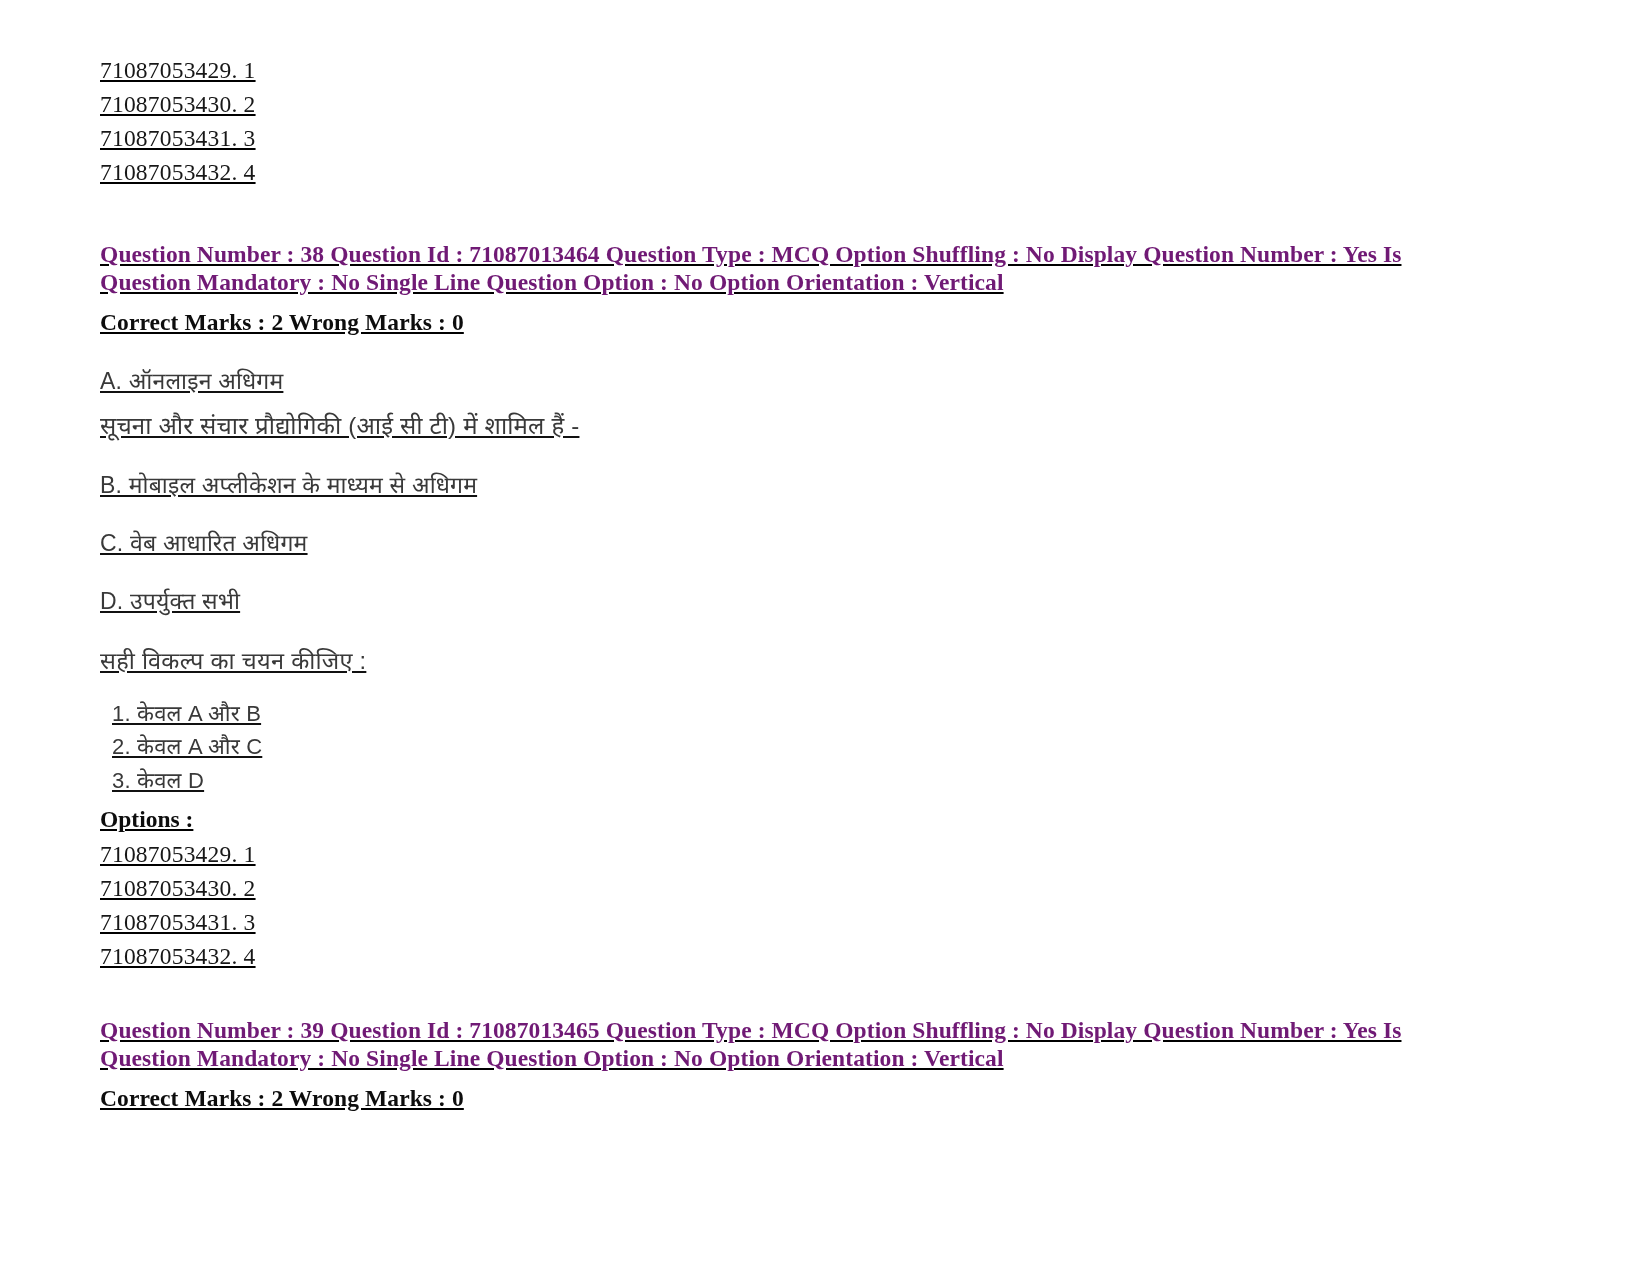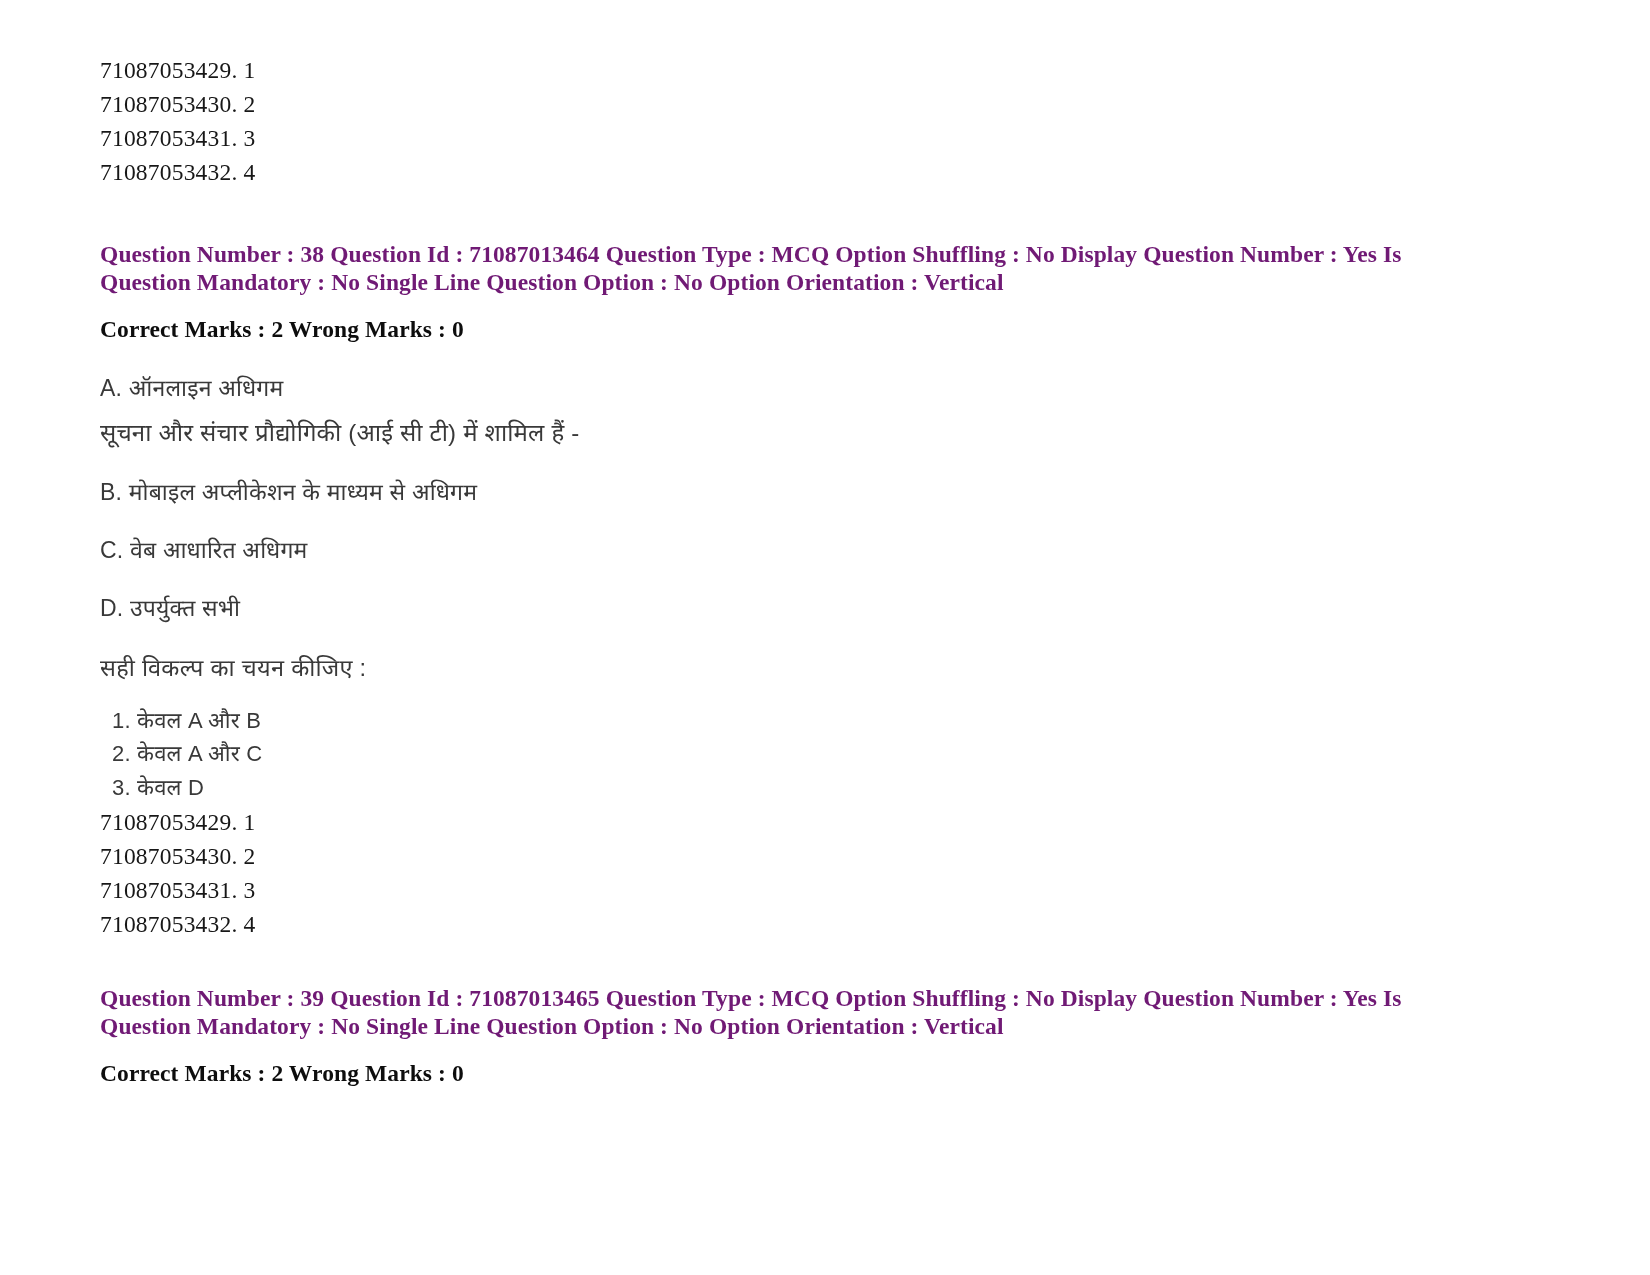--- a/index.html
+++ b/index.html
@@ -15,20 +15,21 @@
     color: #000000;
     overflow: hidden;
     position: relative;
   }
   .page {
     position: relative;
     width: 1650px;
     height: 962px;
     box-sizing: border-box;
     padding: 52px 100px 4px 100px;
+    text-decoration: underline;
   }
 
   
   .opt-line {
     font-family: "Liberation Serif", "DejaVu Serif", serif;
     font-size: 23.5px;
     line-height: 34px;
     letter-spacing: 0.2px;
     color: #171717;
     white-space: pre;
@@ -44,21 +45,21 @@
     max-width: 1325px;
     letter-spacing: 0.1px;
   }
   .qmeta .line2 { display: block; }
   .qmarks {
     font-family: "Liberation Serif", "DejaVu Serif", serif;
     font-weight: bold;
     font-size: 23.5px;
     line-height: 27.5px;
     color: #0d0d0d;
-    margin-top: 20px;
+    margin-top: 13px;
     letter-spacing: 0.1px;
   }
 
   
   .scan {
     font-family: "Liberation Sans", "DejaVu Sans", sans-serif;
     color: #2b2b2b;
     opacity: 0.93;
   }
   .stem {
@@ -136,20 +137,21 @@
     <div class="scan alt">D. उपर्युक्त सभी</div>
 
     <div class="scan selectline">सही विकल्प का चयन कीजिए :</div>
 
     <div class="choices scan">
       <div class="choice">1. केवल A और B</div>
       <div class="choice">2. केवल A और C</div>
       <div class="choice">3. केवल D</div>
     </div>
 
+    <div class="options-label">Options :</div>
 
     <div class="ids-block">
       <div class="opt-line">71087053429. 1</div>
       <div class="opt-line">71087053430. 2</div>
       <div class="opt-line">71087053431. 3</div>
       <div class="opt-line">71087053432. 4</div>
     </div>
 
   </div>
 

